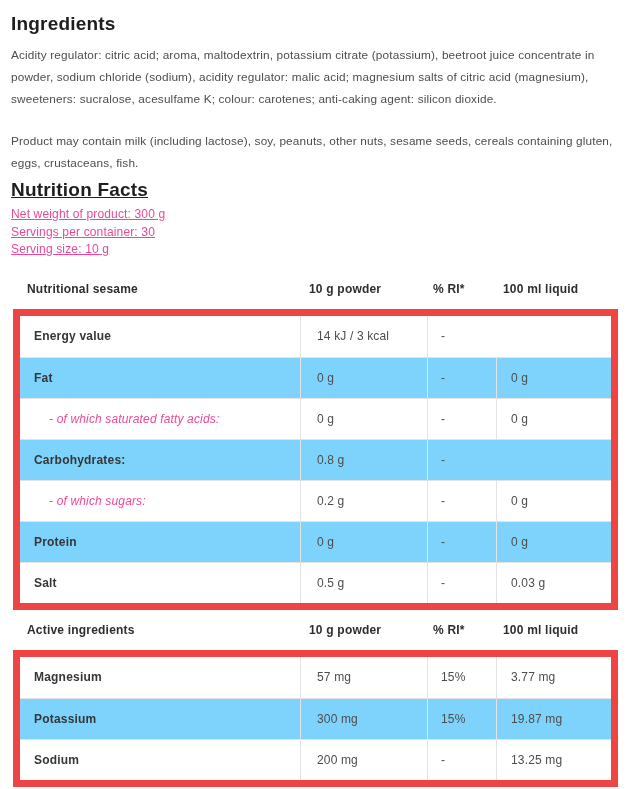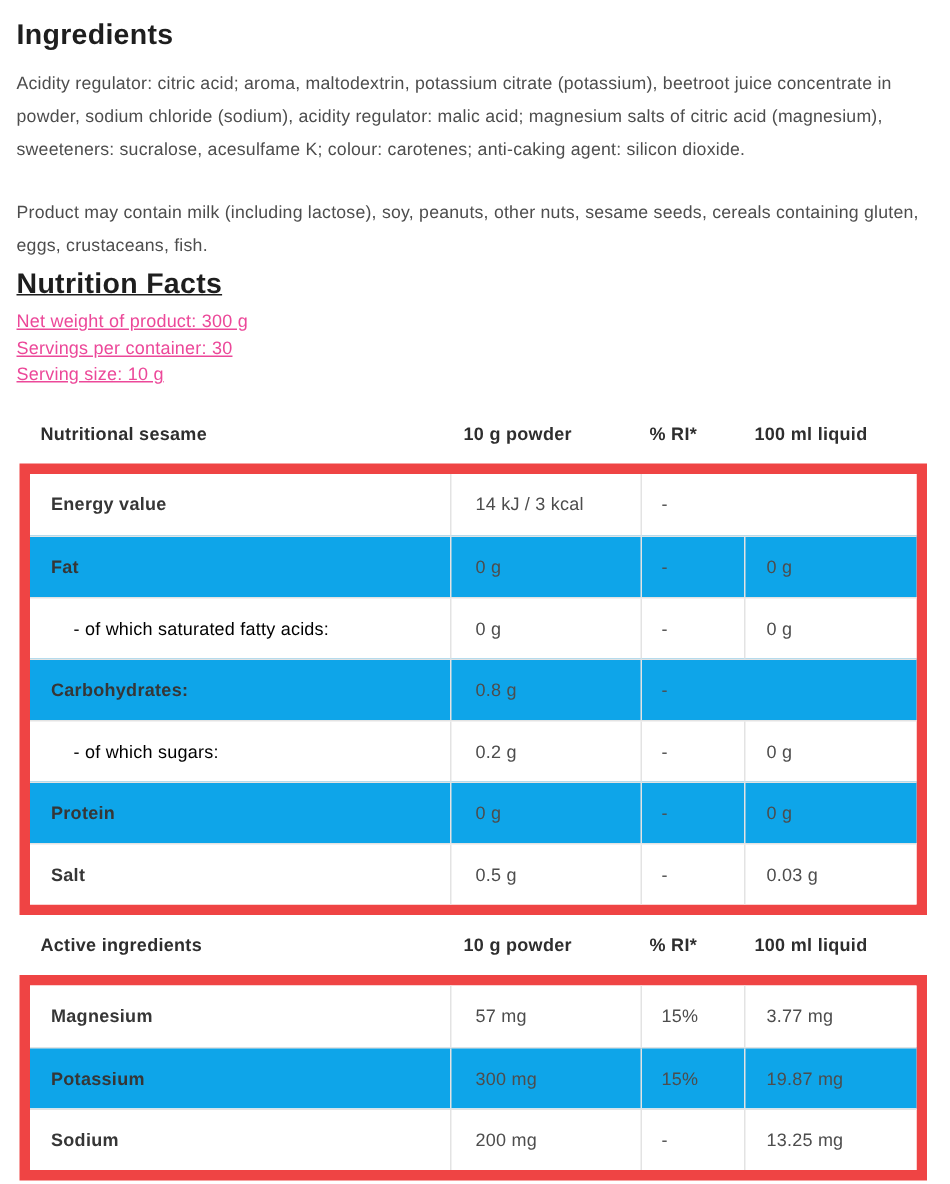--- a/index.html
+++ b/index.html
@@ -37,32 +37,32 @@
   }
   .thead.second { margin-top: 0; }
   .th {
     font-size: 12px; font-weight: 700; color: #2e2e2e; letter-spacing: .2px;
     white-space: nowrap;
   }
 
   .tbody { border: 7px solid #ef4444; width: 605px; }
   .tr { display: flex; height: 41px; background: #ffffff; }
   .tr + .tr { border-top: 1px solid #e3e3e3; }
-  .tr.alt { background: #0ea5e9; }
+  .tr.alt { background: #7dd3fc; }
 
   .td, .th { display: flex; align-items: center; }
   .c1 { width: 280px; padding-left: 14px; }
   .c2 { width: 127px; padding-left: 16px; }
   .c3 { width: 69px;  padding-left: 13px; }
   .c4 { flex: 1;      padding-left: 14px; }
 
   .td { font-size: 12px; color: #4d4d4d; letter-spacing: .15px; white-space: nowrap; }
   .td.c2, .td.c3, .td.c4 { border-left: 1px solid #e3e3e3; }
   .td.c1 { font-weight: 700; color: #363636; letter-spacing: .2px; }
-  .tr.sub .c1 { font-weight: 400; color: #000000; padding-left: 29px; letter-spacing: .15px; }
+  .tr.sub .c1 { font-weight: 400; color: #ec4899; padding-left: 29px; letter-spacing: .15px; font-style: italic; }
 
   .footnote {
     margin: 11px 0 0 0; font-size: 11.5px; line-height: 15px;
     letter-spacing: .15px; color: #454545;
   }
 </style>
 </head>
 <body>
 
 <div class="page">

